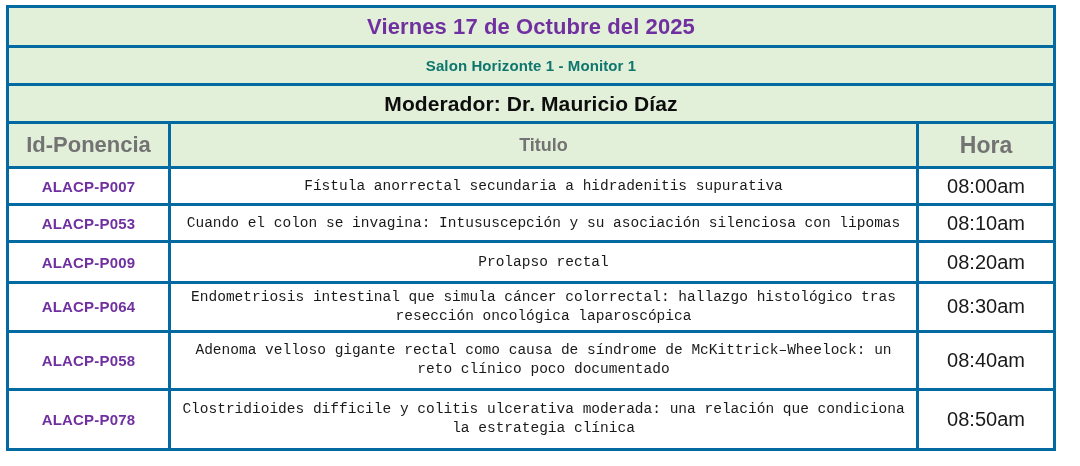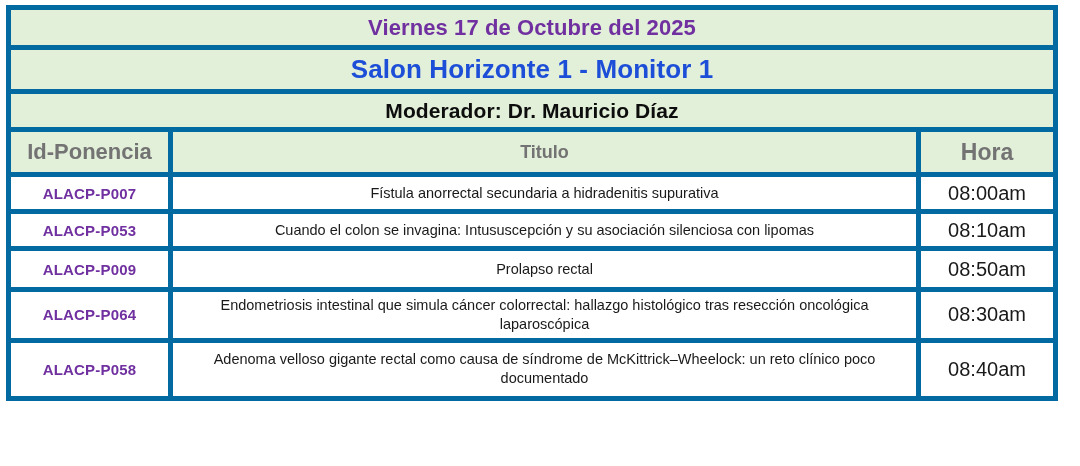--- a/index.html
+++ b/index.html
@@ -26,21 +26,21 @@
     position: absolute;
     left: 6px;
     top: 5px;
     width: 1047px;
     border-collapse: collapse;
     table-layout: fixed;
   }
 
   table.schedule td,
   table.schedule th {
-    border: 5px solid #0369a1;
+    border: 3px solid #0369a1;
     padding: 4px;
     vertical-align: middle;
     box-sizing: border-box;
   }
 
   
   col.c-id   { width: 162px; }
   col.c-tit  { width: 748px; }
   col.c-hora { width: 137px; }
 
@@ -51,22 +51,22 @@
     font-weight: bold;
     letter-spacing: 0.1px;
   }
   .banner-date {
     height: 40px;
     color: #7030a0;
     font-size: 22px;
   }
   .banner-room {
     height: 38px;
-    color: #1d4ed8;
-    font-size: 26px;
+    color: #0f766e;
+    font-size: 15px;
   }
   .banner-mod {
     height: 38px;
     color: #0d0d0d;
     font-size: 21px;
   }
 
   
   .colhead {
     background: #e2efd9;
@@ -89,20 +89,21 @@
     font-weight: bold;
     font-size: 15px;
     letter-spacing: 0.2px;
   }
   td.cell-title {
     text-align: center;
     color: #1a1a1a;
     font-size: 14.5px;
     line-height: 1.3;
     padding: 2px 8px;
+    font-family: Liberation Mono, monospace;
   }
   td.cell-hora {
     text-align: center;
     color: #1a1a1a;
     font-size: 20px;
     font-weight: normal;
   }
 
   tr.r-1 td { height: 37px; border-radius: 16px; }
   tr.r-2 td { height: 37px; }
@@ -147,28 +148,33 @@
         <td class="cell-hora">08:00am</td>
       </tr>
       <tr class="r-2">
         <td class="cell-id">ALACP-P053</td>
         <td class="cell-title">Cuando el colon se invagina: Intususcepción y su asociación silenciosa con lipomas</td>
         <td class="cell-hora">08:10am</td>
       </tr>
       <tr class="r-3">
         <td class="cell-id">ALACP-P009</td>
         <td class="cell-title">Prolapso rectal</td>
-        <td class="cell-hora">08:50am</td>
+        <td class="cell-hora">08:20am</td>
       </tr>
       <tr class="r-4">
         <td class="cell-id">ALACP-P064</td>
         <td class="cell-title">Endometriosis intestinal que simula cáncer colorrectal: hallazgo histológico tras resección oncológica laparoscópica</td>
         <td class="cell-hora">08:30am</td>
       </tr>
       <tr class="r-5">
         <td class="cell-id">ALACP-P058</td>
         <td class="cell-title">Adenoma velloso gigante rectal como causa de síndrome de McKittrick–Wheelock: un reto clínico poco documentado</td>
         <td class="cell-hora">08:40am</td>
       </tr>
+      <tr class="r-6">
+        <td class="cell-id">ALACP-P078</td>
+        <td class="cell-title">Clostridioides difficile y colitis ulcerativa moderada: una relación que condiciona la estrategia clínica</td>
+        <td class="cell-hora">08:50am</td>
+      </tr>
     </tbody>
   </table>
 
 </div>
 
 </body></html>

